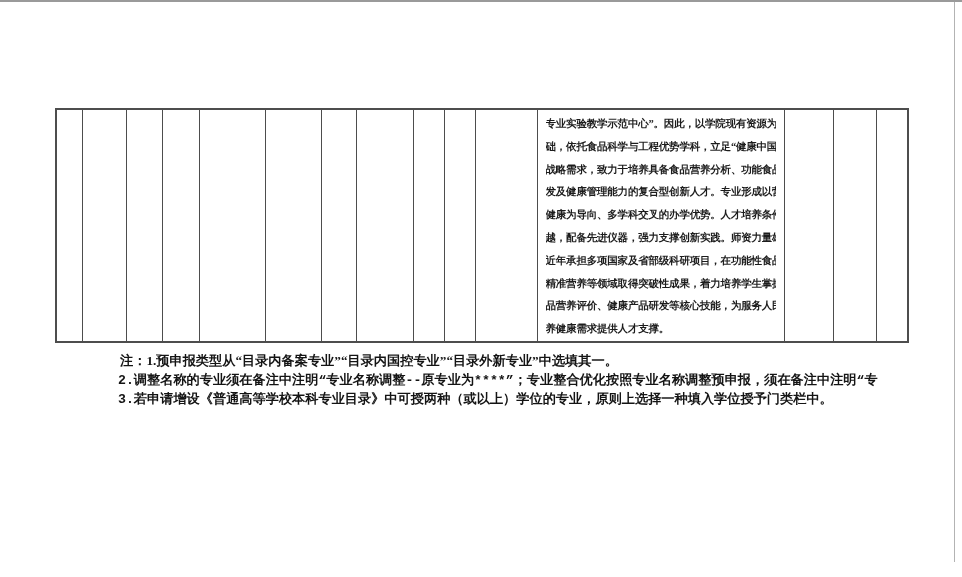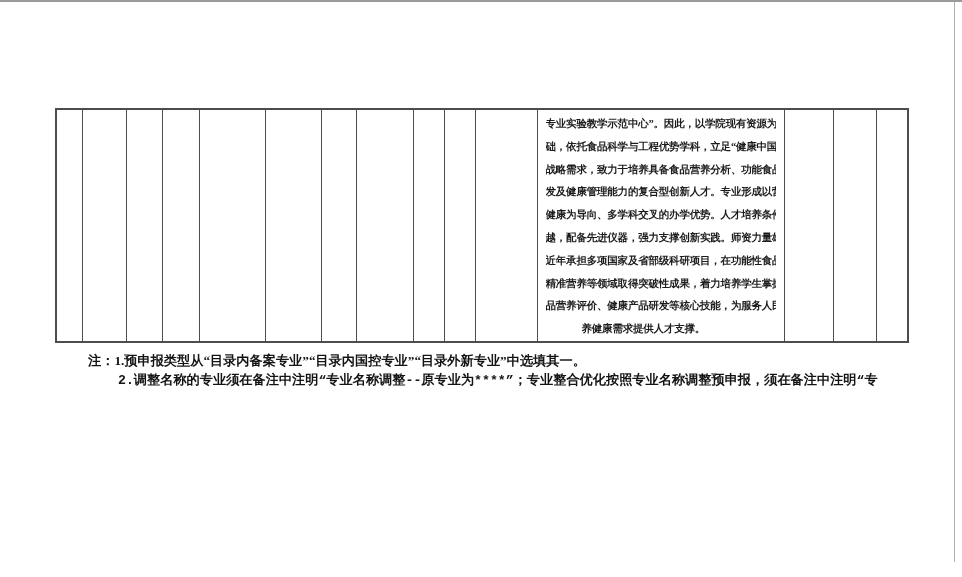--- a/index.html
+++ b/index.html
@@ -59,38 +59,37 @@
     line-height: 22.8px;
     height: 22.8px;
     white-space: nowrap;
     text-align: justify;
     text-align-last: justify;
     letter-spacing: -0.2px;
     overflow: hidden;
   }
   .rl.last {
     text-align-last: left;
-    margin-left: 36px;
   }
   
   .notes {
     position: absolute;
     left: 85px;
     top: 351px;
     width: 860px;
     font-size: 13.2px;
     font-weight: bold;
     color: #141414;
     line-height: 19.6px;
   }
   .note-line {
     white-space: nowrap;
     height: 19.6px;
   }
-  .note-line.first { padding-left: 3px; }
+  .note-line.first { padding-left: 3px; margin-left: 32px; }
   .note-line.indent { padding-left: 33px; font-family: Liberation Mono, monospace; }
   .note-line.cont { padding-left: 0; }
 </style>
 </head>
 <body>
 
 <div class="page">
   <div class="edge-top"></div>
   <div class="edge-right"></div>
 
@@ -140,14 +139,15 @@
       <td></td>
       <td></td>
       <td></td>
     </tr>
   </tbody>
     </table>
 
   <div class="notes">
     <div class="note-line first">注：1.预申报类型从“目录内备案专业”“目录内国控专业”“目录外新专业”中选填其一。</div>
     <div class="note-line indent">2.调整名称的专业须在备注中注明“专业名称调整--原专业为****”；专业整合优化按照专业名称调整预申报，须在备注中注明“专</div>
+    <div class="note-line indent">3.若申请增设《普通高等学校本科专业目录》中可授两种（或以上）学位的专业，原则上选择一种填入学位授予门类栏中。</div>
   </div>
 </div>
 
 </body></html>

